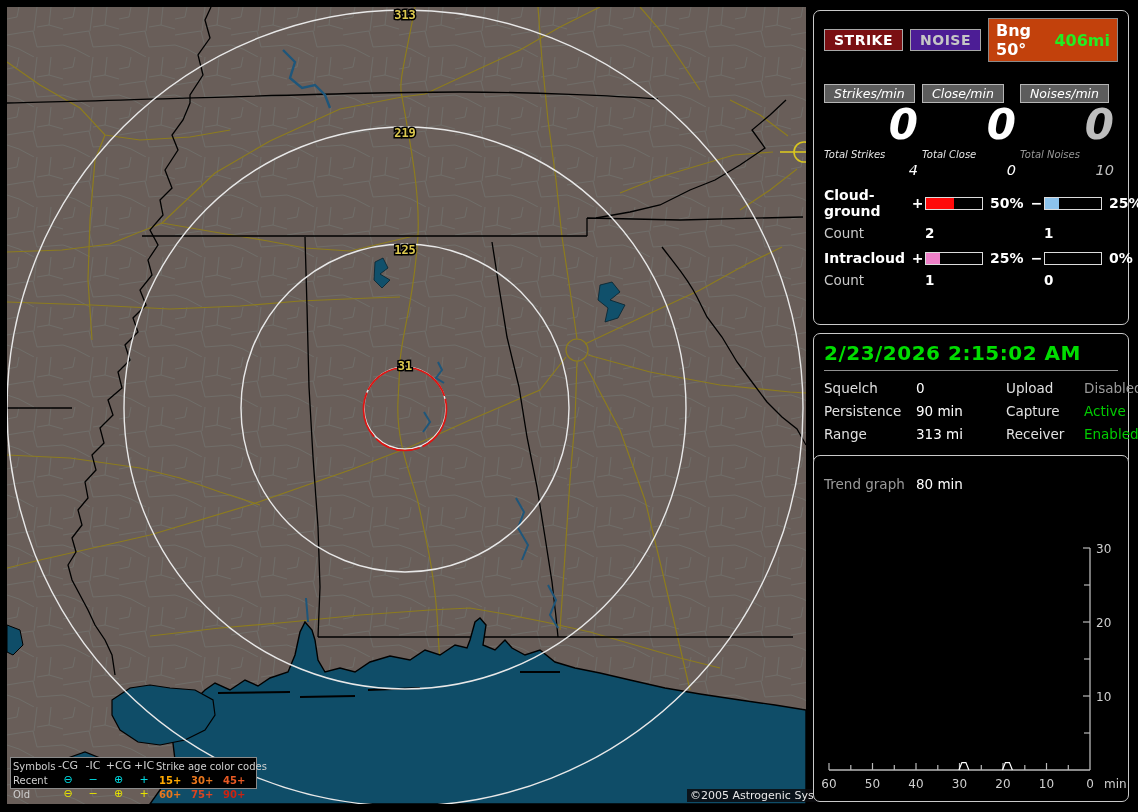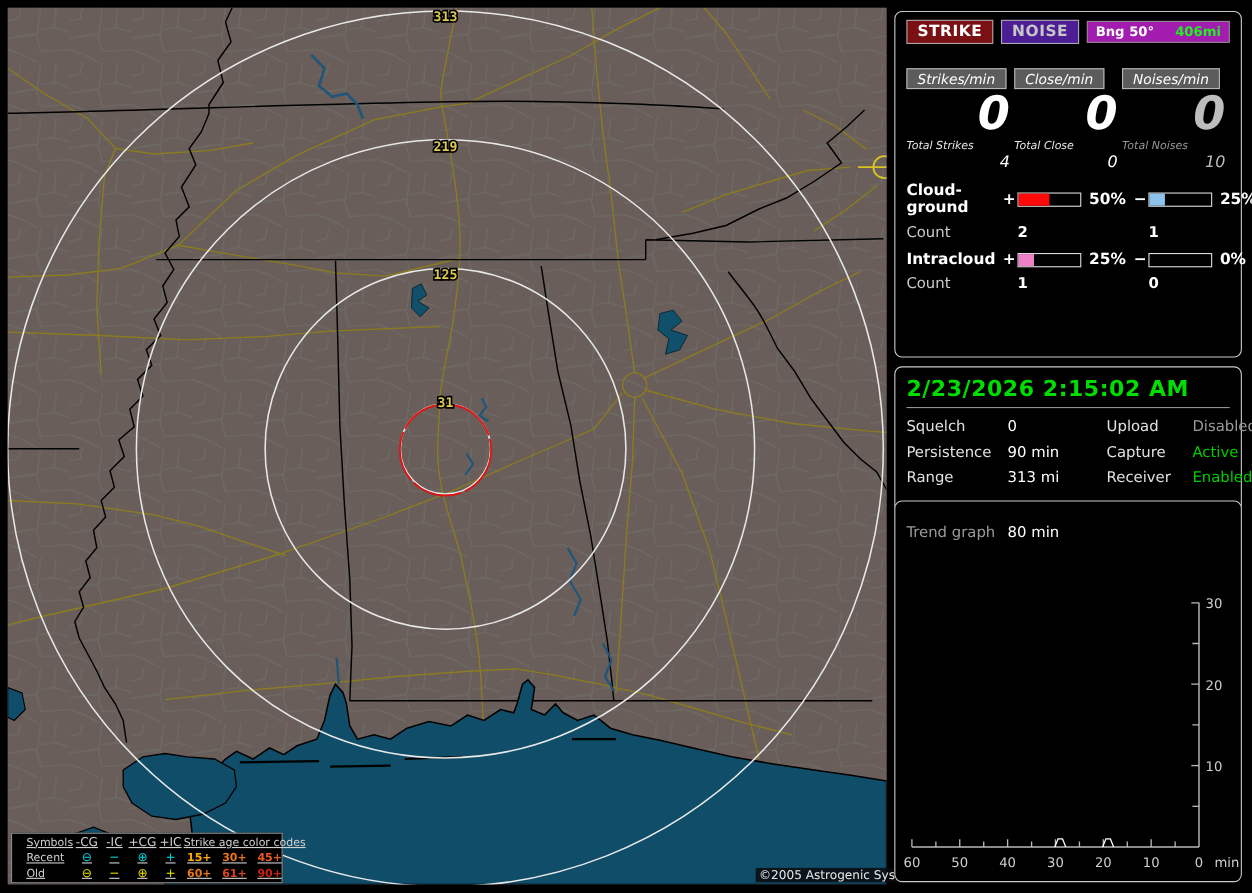--- a/index.html
+++ b/index.html
@@ -11,23 +11,23 @@
   .panel{position:absolute;left:813px;width:316px;background:#000;
          border:1px solid #c9c9c9;border-radius:7px;box-sizing:border-box;padding:7px 10px;}
   #p1{top:10px;height:315px;}
   #p2{top:333px;height:134px;}
   #p3{top:455px;height:347px;}
   .btnrow{display:flex;align-items:center;gap:7px;}
   .btn{display:inline-block;font-weight:bold;font-size:14px;line-height:1;
        padding:3px 9px;border:1px solid #a8a8a8;letter-spacing:.5px;}
   .btn.strike{color:#fff;}
   .btn.noise{color:#c6c6c6;background:#4c1d95;}
-  .bngbox{margin-left:auto;width:128px;background:#a21caf;border:1px solid #8a8a8a;
+  .bngbox{margin-left:auto;width:128px;background:#c2410c;border:1px solid #8a8a8a;
           display:flex;justify-content:space-between;align-items:center;
-          padding:2px 7px;font-weight:bold;font-size:12px;color:#fff;}
+          padding:2px 7px;font-weight:bold;font-size:16px;color:#fff;}
   .cols{display:flex;margin-top:22px;font-style:italic;}
   .ccol{width:99px;display:flex;flex-direction:column;}
   .chip{align-self:flex-start;background:#5c5c5c;color:#fff;border:1px solid #b5b5b5;
         font-size:12.5px;padding:1px 9px;white-space:nowrap;}
   .bigzero{font-size:42px;font-weight:bold;line-height:1.05;text-align:right;
            padding-right:4px;color:#fff;}
   .tlabel{font-size:10px;color:#e6e6e6;white-space:nowrap;margin-top:2px;}
   .tval{font-size:14.5px;color:#fff;text-align:right;padding-right:4px;margin-top:2px;}
   .ccol.dim .bigzero{color:#bdbdbd;}
   .ccol.dim .tlabel{color:#979797;}
@@ -57,24 +57,24 @@
           row-gap:9px;font-size:13.5px;align-items:center;}
   .s-label{color:#9a9a9a;}
   .s-val{color:#fff;}
   .trendrow{display:grid;grid-template-columns:92px auto;margin-top:13px;font-size:13.5px;}
   #trendsvg{position:absolute;left:0;top:82px;width:316px;height:262px;}
   .axis{stroke:#b9b9b9;stroke-width:1.3;fill:none;}
   .tick{stroke:#b9b9b9;stroke-width:1.2;}
   .ticklab{fill:#cfcfcf;font-size:12px;font-family:"DejaVu Sans",sans-serif;}
   .bump{stroke:#fff;stroke-width:1.2;fill:none;}
   
-  #legend{position:absolute;left:10px;top:757px;width:247px;height:46px;background:#000;
+  #legend{position:absolute;left:10px;top:757px;width:247px;height:32px;background:#000;
           border:1px solid #8a8a8a;box-sizing:border-box;font-size:10px;color:#cfcfcf;
           display:grid;grid-template-columns:42px 26px 24px 27px 24px 32px 32px 32px;
-          grid-template-rows:14px 14px 14px;align-items:center;padding:1px 13px;text-decoration:underline;}
+          grid-template-rows:14px 14px 14px;align-items:center;padding:1px 2px;}
   #legend .sym{text-align:center;font-size:11px;line-height:10px;}
   #legend .agehdr{grid-column:6/9;white-space:nowrap;}
   #legend .age{font-weight:bold;text-align:left;padding-left:3px;}
   #copyright{position:absolute;left:687px;top:789px;font-size:11px;color:#e8e8e8;
              background:rgba(10,10,14,.85);padding:0 3px;white-space:nowrap;}
   .mapfont{font-family:"DejaVu Sans Mono","Liberation Mono",monospace;}
 </style>
 </head>
 <body>
 
@@ -205,21 +205,21 @@
     <span class="age" style="color: rgb(255, 170, 0);">15+</span>
     <span class="age" style="color: rgb(232, 118, 28);">30+</span>
     <span class="age" style="color: rgb(232, 90, 36);">45+</span>
 
     <span>Old</span>
     <span class="sym" style="color: rgb(230, 227, 0);">⊖</span>
     <span class="sym" style="color: rgb(230, 227, 0);">−</span>
     <span class="sym" style="color: rgb(230, 227, 0);">⊕</span>
     <span class="sym" style="color: rgb(230, 227, 0);">+</span>
     <span class="age" style="color: rgb(232, 118, 28);">60+</span>
-    <span class="age" style="color: rgb(221, 68, 34);">61+</span>
+    <span class="age" style="color: rgb(221, 68, 34);">75+</span>
     <span class="age" style="color: rgb(204, 34, 17);">90+</span>
   </div>
 
   <div id="copyright">©2005 Astrogenic Systems</div>
 
   <div class="panel" id="p1">
     <div class="btnrow">
       <span class="btn strike" style="background: rgb(122, 16, 19);">STRIKE</span>
       <span class="btn noise">NOISE</span>
       <span class="bngbox">

